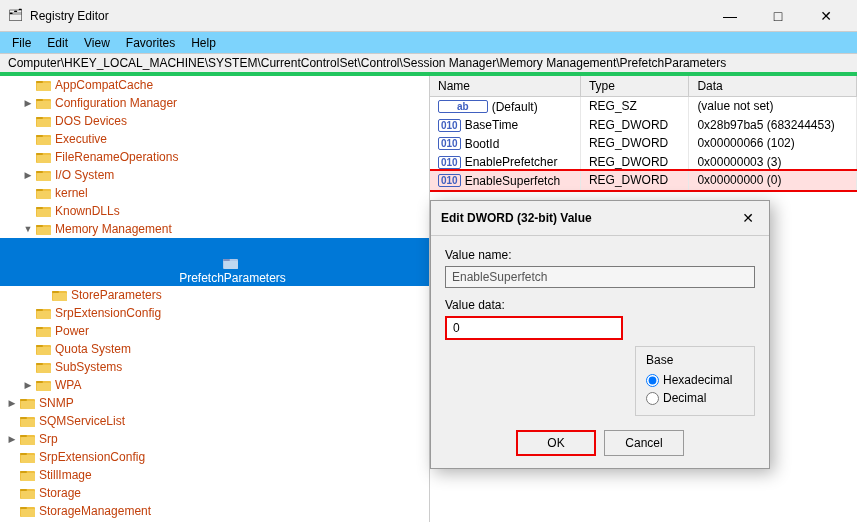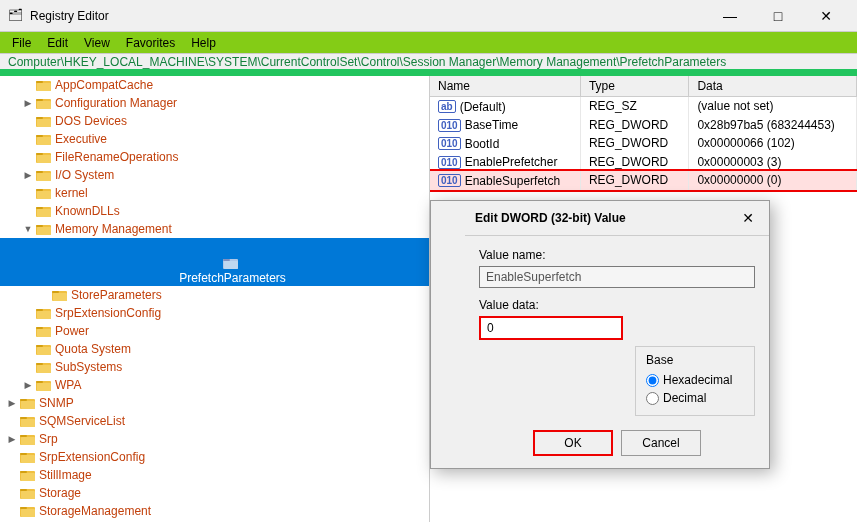--- a/index.html
+++ b/index.html
@@ -47,39 +47,39 @@
       font-size: 14px;
       cursor: pointer;
       display: flex;
       align-items: center;
       justify-content: center;
     }
 
     
     .menu-bar {
       display: flex;
-      background: #84cc16;
+      background: #7dd3fc;
       padding: 2px 4px;
       border-bottom: 1px solid #ccc;
       height: 22px;
       align-items: center;
     }
     .menu-item {
       padding: 2px 8px;
       cursor: pointer;
       font-size: 12px;
     }
 
     
     .address-bar {
       background: #f0f0f0;
       padding: 3px 8px;
-      border-bottom: 7px solid #22c55e;
-      font-size: 12px;
-      color: #15803d;
+      border-bottom: 4px solid #22c55e;
+      font-size: 12px;
+      color: #000000;
       height: 22px;
       display: flex;
       align-items: center;
       white-space: nowrap;
       overflow: hidden;
     }
 
     
     .main-content {
       display: flex;
@@ -171,21 +171,20 @@
     
     .dialog {
       position: absolute;
       top: 200px;
       left: 430px;
       width: 340px;
       background: #f0f0f0;
       border: 1px solid #999;
       box-shadow: 4px 4px 16px rgba(0,0,0,0.3);
       pointer-events: all;
-      padding-left: 34px;
     }
     .dialog-title-bar {
       background: #f0f0f0;
       padding: 6px 10px;
       display: flex;
       align-items: center;
       justify-content: space-between;
       border-bottom: 1px solid #ccc;
     }
     .dialog-title-text {
@@ -607,21 +606,21 @@
     <table class="values-table">
       <thead>
         <tr>
           <th>Name</th>
           <th>Type</th>
           <th>Data</th>
         </tr>
       </thead>
       <tbody id="values-tbody">
       <tr>
-            <td><span style="display: inline-flex; align-items: center; gap: 4px;"><span style="font-size: 10px; font-weight: bold; color: rgb(64, 96, 192); border: 1px solid rgb(64, 96, 192); padding: 0px 2px; border-radius: 2px; text-align: center;">ab</span> (Default)</span></td>
+            <td><span style="display: inline-flex; align-items: center; gap: 4px;"><span style="font-size: 10px; font-weight: bold; color: rgb(64, 96, 192); border: 1px solid rgb(64, 96, 192); padding: 0px 18px; border-radius: 2px; text-align: center;">ab</span> (Default)</span></td>
             <td>REG_SZ</td>
             <td>(value not set)</td>
           </tr>
           <tr>
             <td><span style="display: inline-flex; align-items: center; gap: 4px;"><span style="font-size: 10px; font-weight: bold; color: rgb(64, 96, 192); border: 1px solid rgb(64, 96, 192); padding: 0px 2px; border-radius: 2px;">010</span> BaseTime</span></td>
             <td>REG_DWORD</td>
             <td>0x28b97ba5 (683244453)</td>
           </tr>
           <tr>
             <td><span style="display: inline-flex; align-items: center; gap: 4px;"><span style="font-size: 10px; font-weight: bold; color: rgb(64, 96, 192); border: 1px solid rgb(64, 96, 192); padding: 0px 2px; border-radius: 2px;">010</span> BootId</span></td>

